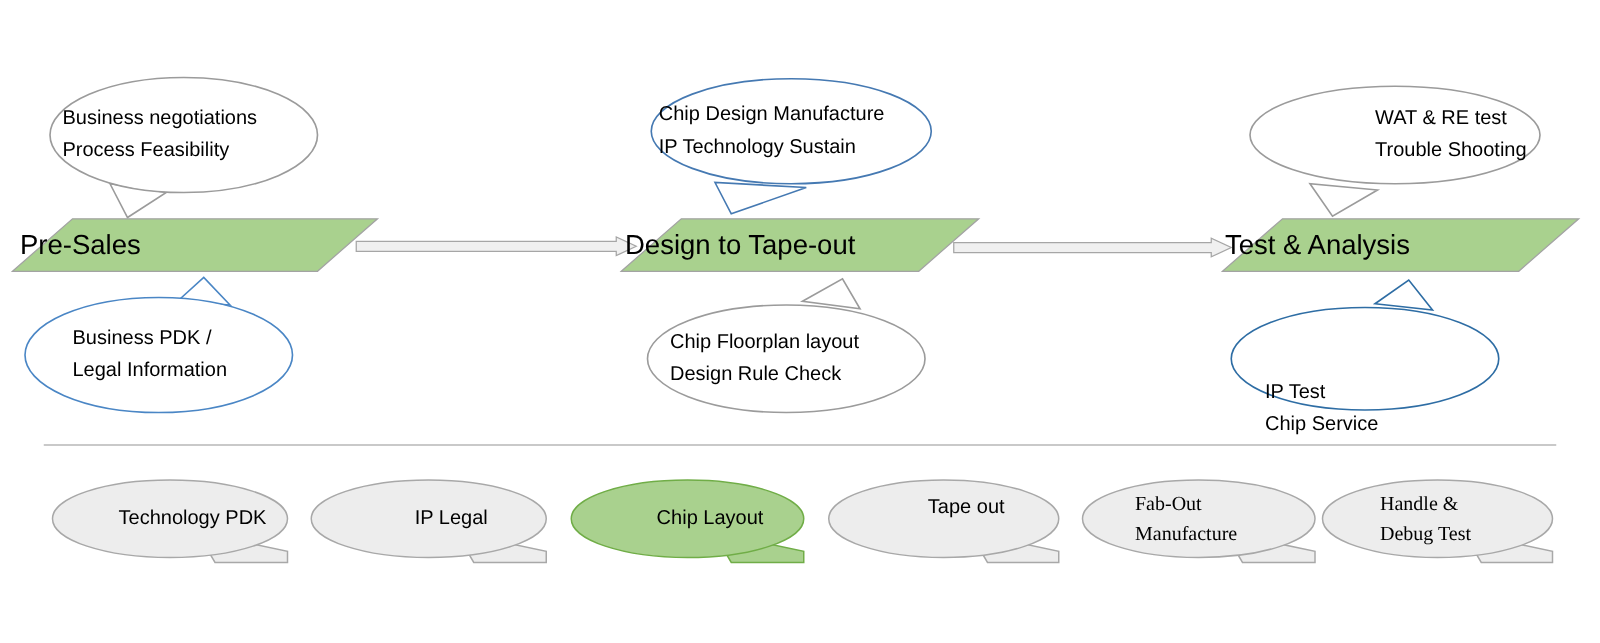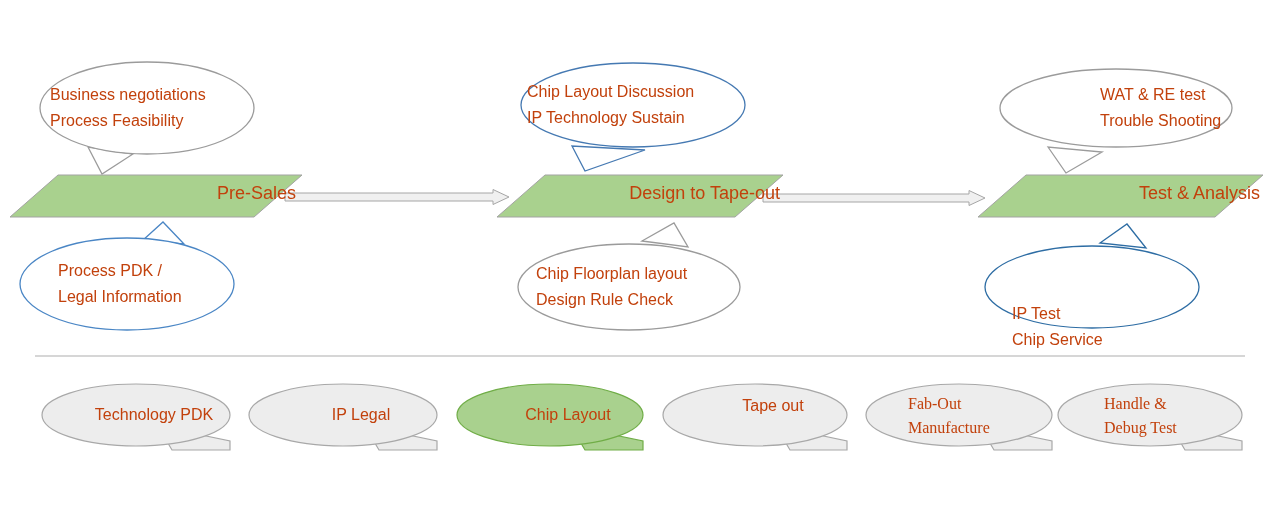--- a/index.html
+++ b/index.html
@@ -9,23 +9,23 @@
     height: 514px;
     background: #ffffff;
     font-family: "Liberation Sans", sans-serif;
     overflow: hidden;
   }
   .layer {
     position: absolute;
     left: 0; top: 0;
     width: 1280px; height: 514px;
   }
-  .txt { position: absolute; color: #c2410c; }
+  .txt { position: absolute; color: #000000; }
   .bubble-text { font-size: 16px; line-height: 26px; white-space: nowrap; }
-  .stage-label { font-size: 18px; width: 280px; text-align: right; white-space: nowrap; }
+  .stage-label { font-size: 22px; width: 280px; text-align: left; white-space: nowrap; }
   .oval-label  { font-size: 16px; width: 224px; text-align: center; line-height: 22px; white-space: nowrap; }
   .oval-label2 { font-size: 16px; line-height: 24px; white-space: nowrap; font-family: Liberation Serif, serif; }
 </style>
 </head>
 <body>
 
 <div class="canvas">
 
   <svg class="layer" viewBox="0 0 1280 514">
 
@@ -101,30 +101,30 @@
 
   <div class="txt stage-label" style="left:16px; top:183px;">Pre-Sales</div>
   <div class="txt stage-label" style="left:500px; top:183px;">Design to Tape-out</div>
   <div class="txt stage-label" style="left:980px; top:183px;">Test &amp; Analysis</div>
 
   <div class="txt bubble-text" style="left:50px; top:82px;">
     <div>Business negotiations</div>
     <div>Process Feasibility</div>
   </div>
   <div class="txt bubble-text" style="left:527px; top:79px;">
-    <div>Chip Layout Discussion</div>
+    <div>Chip Design Manufacture</div>
     <div>IP Technology Sustain</div>
   </div>
   <div class="txt bubble-text" style="left:1052px; top:82px;margin-left:48px;">
     <div>WAT &amp; RE test</div>
     <div>Trouble Shooting</div>
   </div>
 
   <div class="txt bubble-text" style="left:58px; top:258px;">
-    <div>Process PDK /</div>
+    <div>Business PDK /</div>
     <div>Legal Information</div>
   </div>
   <div class="txt bubble-text" style="left:536px; top:261px;">
     <div>Chip Floorplan layout</div>
     <div>Design Rule Check</div>
   </div>
   <div class="txt bubble-text" style="left:1012px; top:261px;margin-top:40px;">
     <div>IP Test</div>
     <div>Chip Service</div>
   </div>

